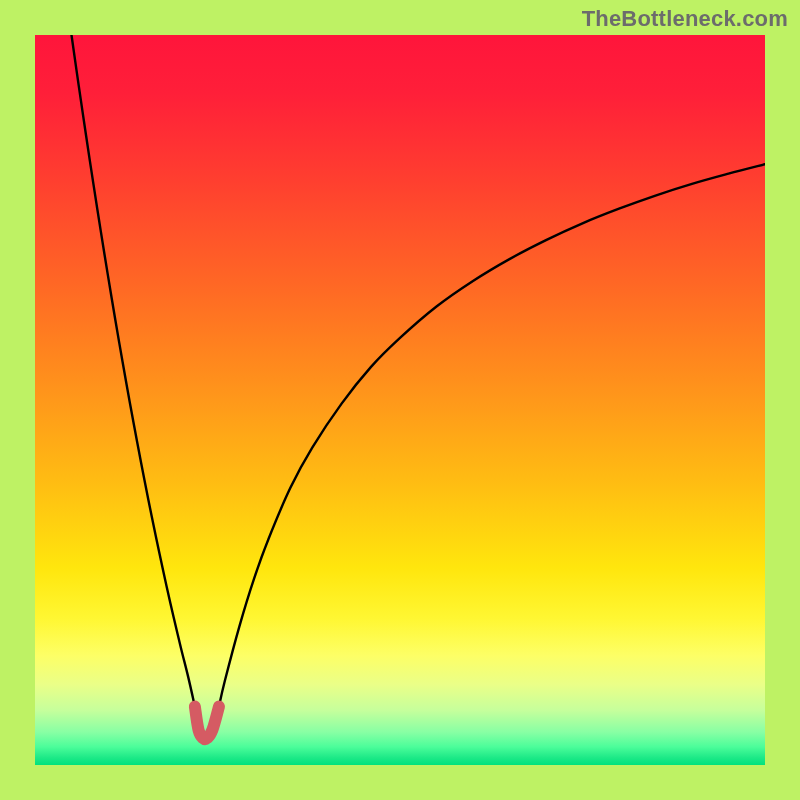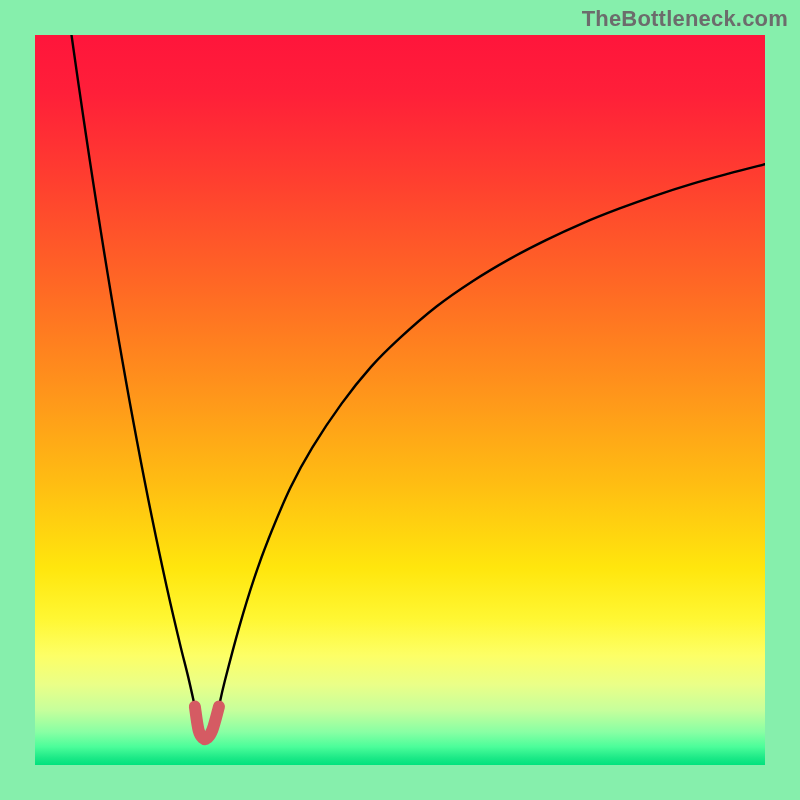--- a/index.html
+++ b/index.html
@@ -9,21 +9,21 @@
     height: 800px;
     background: #000;
     overflow: hidden;
   }
   .frame {
     position: absolute;
     left: 0;
     top: 0;
     width: 800px;
     height: 800px;
-    background: #86efac;
+    background: #bef264;
   }
   .plot {
     position: absolute;
     left: 35px;
     top: 35px;
     width: 730px;
     height: 730px;
     overflow: hidden;
   }
   .gradient {

